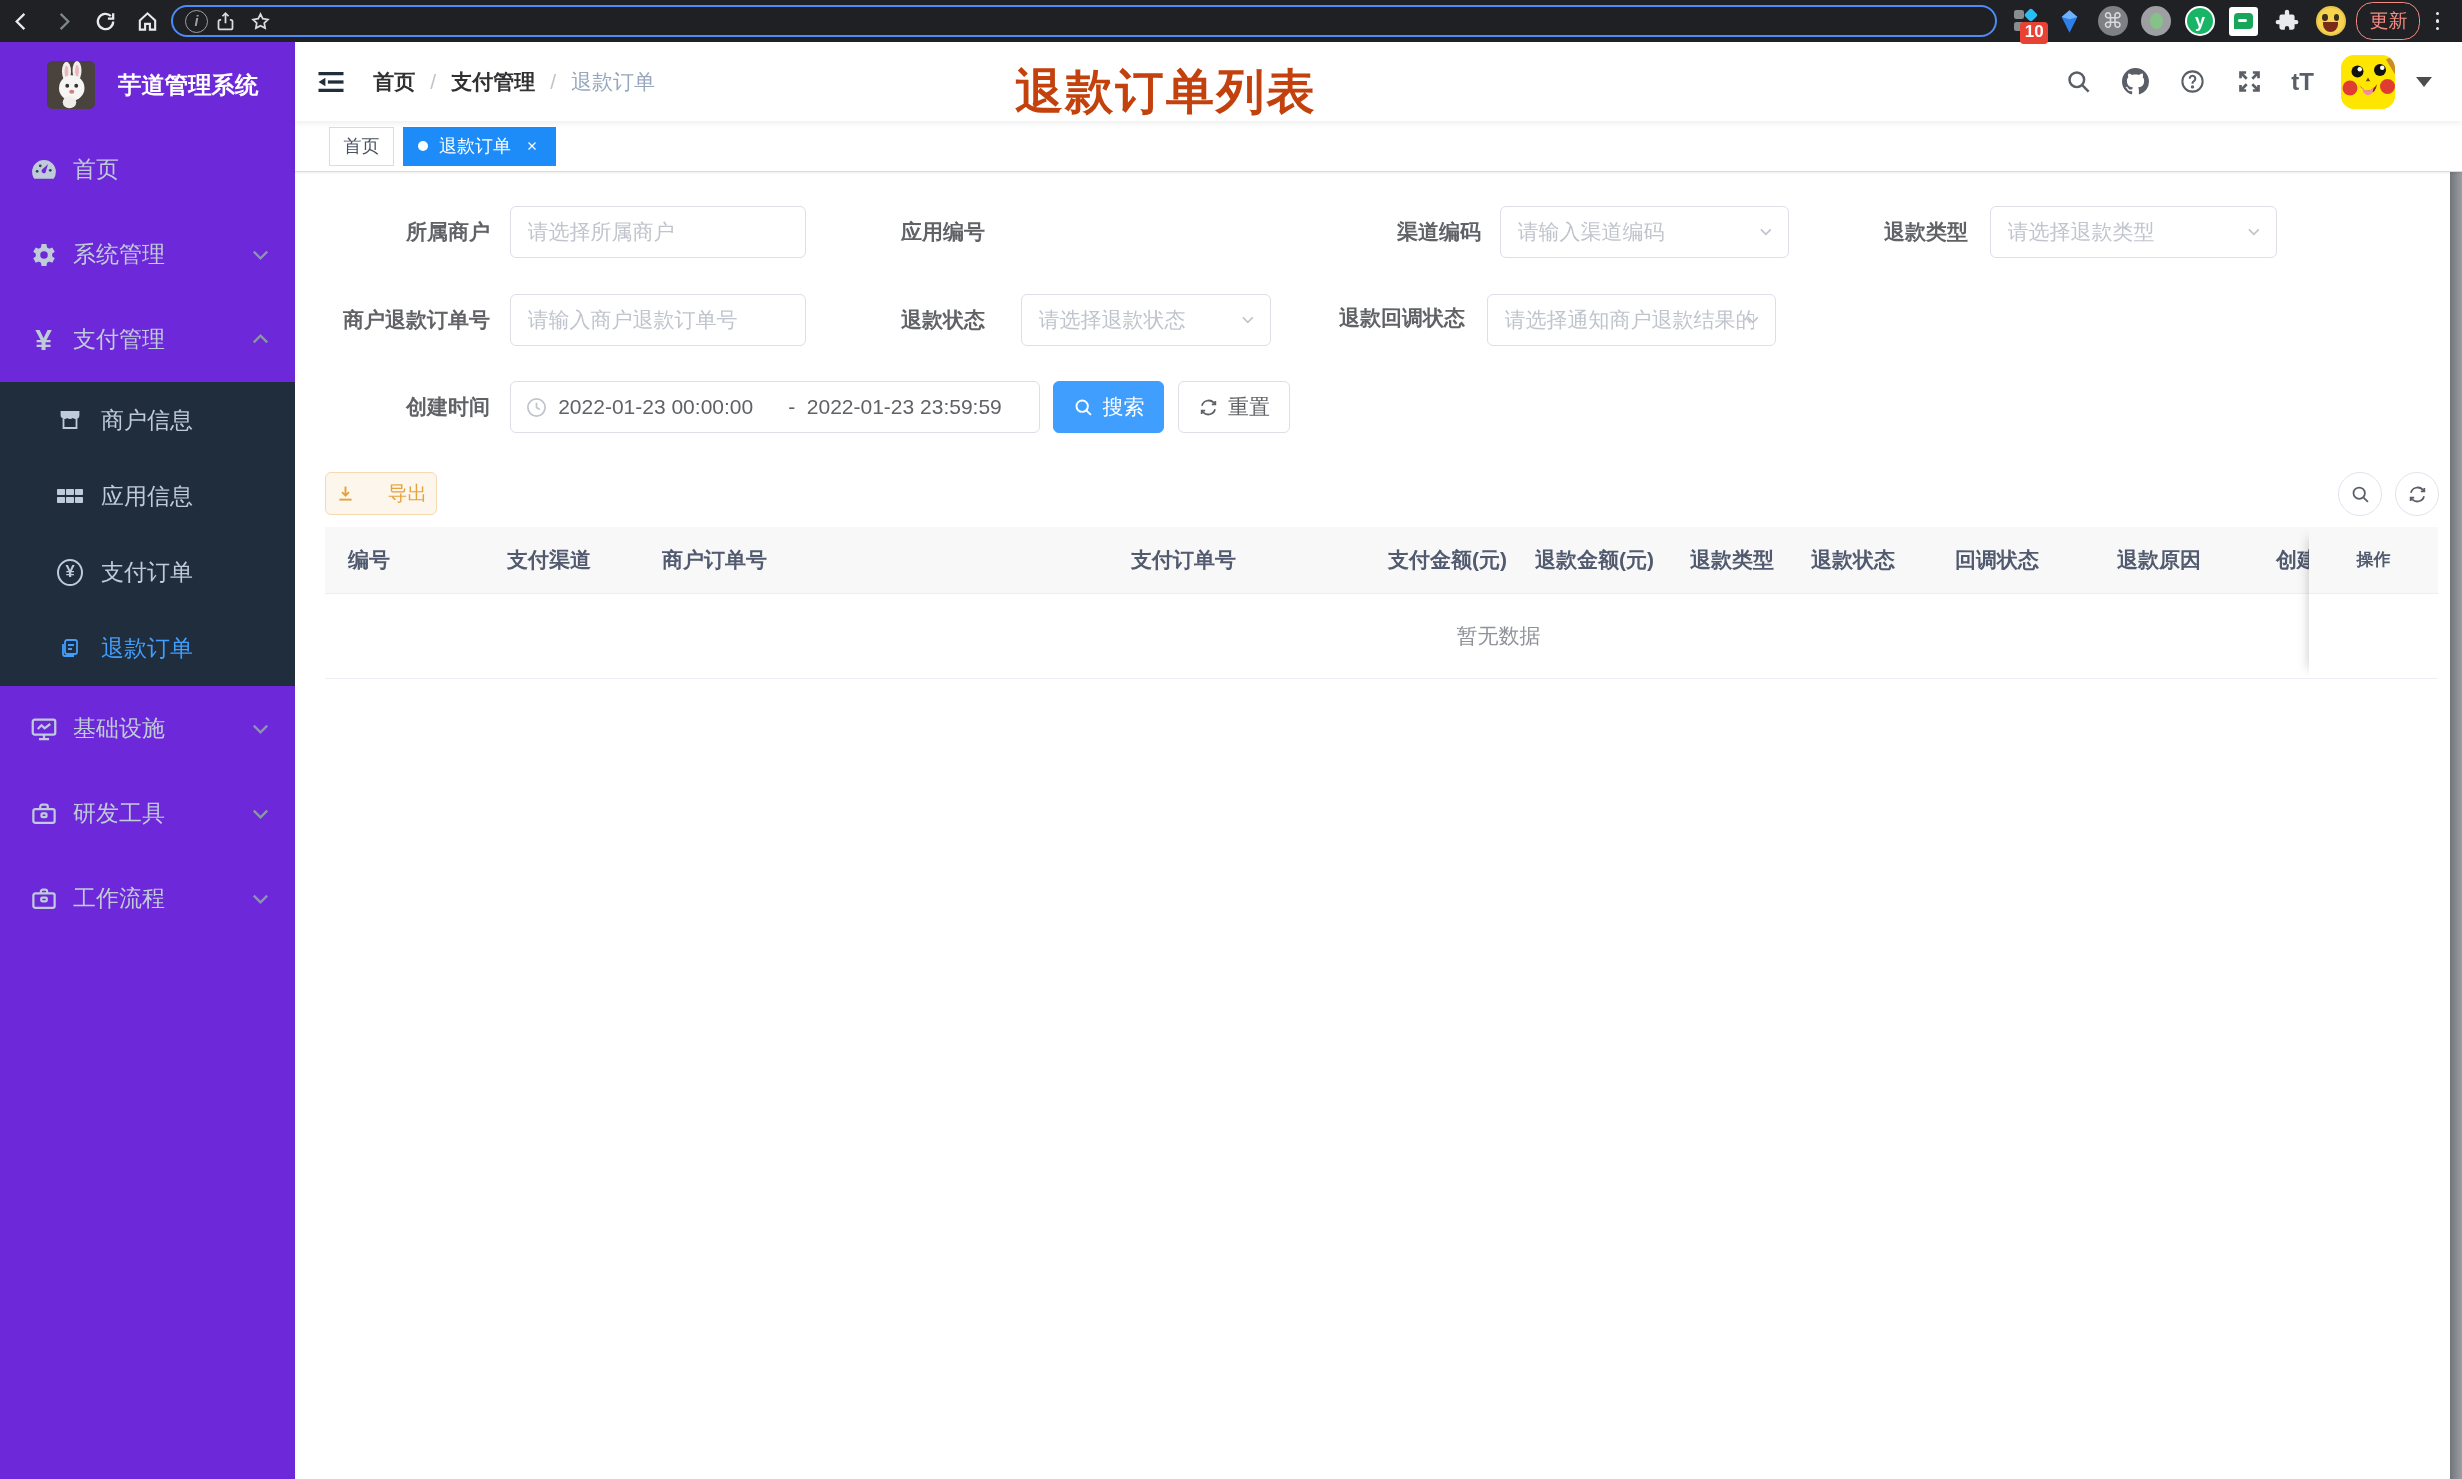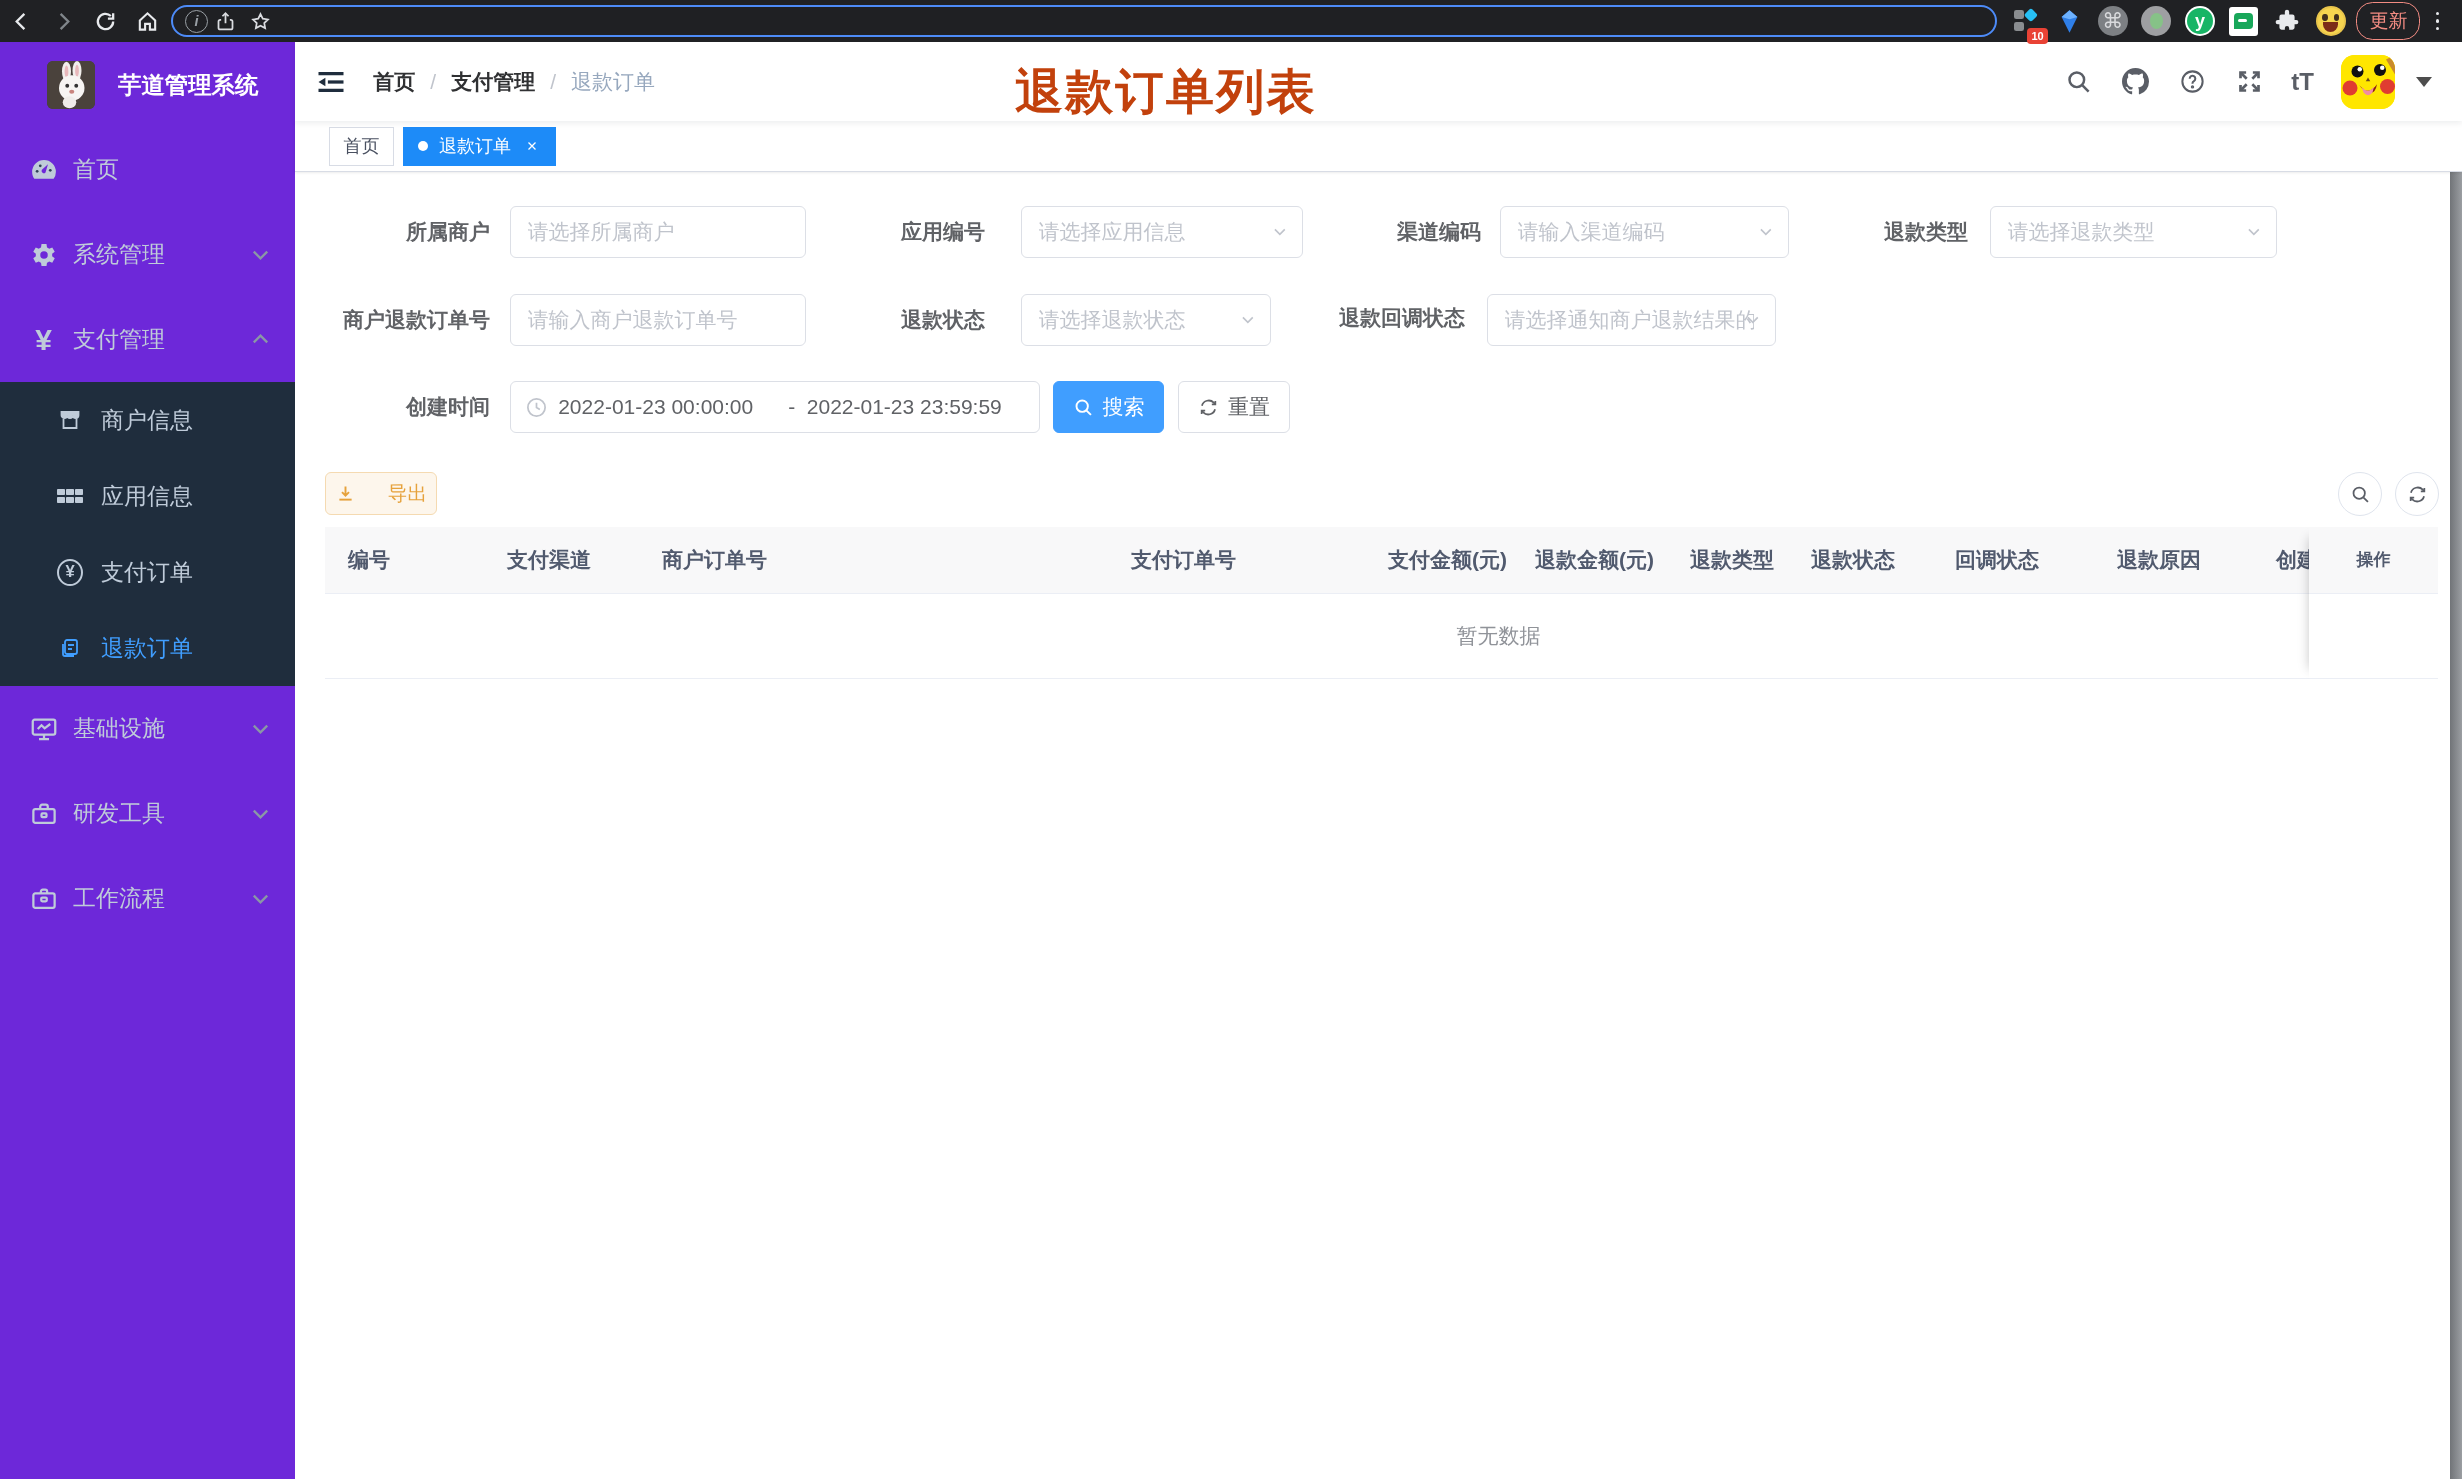--- a/index.html
+++ b/index.html
@@ -21,21 +21,21 @@
   .url-path{color:#9aa0a6;}
   .pill-ico{width:35px;height:35px;display:flex;align-items:center;justify-content:center;color:#dadce0;flex:0 0 auto;}
   .pill-ico svg{width:21px;height:21px;}
   .ext-row{display:flex;align-items:center;gap:7.6px;padding:0 10.6px 0 4.5px;flex:0 0 auto;}
   .ext{width:36px;height:36px;display:flex;align-items:center;justify-content:center;position:relative;cursor:pointer;}
   .ext-grid{position:relative;width:23px;height:23px;}
   .ext-grid i{position:absolute;width:9.8px;height:9.8px;border-radius:2.3px;background:#8a8d90;}
   .ext-grid i:nth-child(1){left:0;top:0;}
   .ext-grid i:nth-child(2){left:0;top:12px;}
   .ext-grid .dia{left:12px;top:0;background:#27c0f5;transform:rotate(45deg);}
-  .badge{position:absolute;right:-4.5px;bottom:-4.5px;background:#e94235;color:#fff;font-size:11px;
+  .badge{position:absolute;right:-4.5px;bottom:-4.5px;background:#e94235;color:#fff;font-size:17px;
     padding:1.5px 4.5px;border-radius:3.8px;font-weight:700;line-height:1.1;}
   .circle-ext{width:30px;height:30px;border-radius:50%;display:flex;align-items:center;justify-content:center;}
   .cmd{background:#7d8084;color:#d9dadd;font-size:21px;}
   .dot-ext{background:#9e9fa2;}
   .dot-ext i{width:13.6px;height:16.6px;border-radius:50%;background:#86c287;display:block;}
   .y-ext{background:#fff;}
   .y-ext i{width:26px;height:26px;border-radius:50%;background:#18b566;color:#fff;font-size:18px;font-weight:700;
     display:flex;align-items:center;justify-content:center;font-style:normal;}
   .chat-ext{background:#fff;border-radius:3px;width:29px;height:29px;display:flex;align-items:center;justify-content:center;}
   .chat-ext i{width:19.7px;height:16.6px;background:#18a75a;border-radius:3.8px 3.8px 3.8px 0;position:relative;display:block;}
@@ -473,26 +473,20 @@
             </svg>
         </span>
       </div>
     </div>
 
     <div class="content">
 
       <div class="f-label" style="left:30px;top:34px;width:165px;">所属商户</div>
       <input class="f-input" style="left: 215px; top: 34px; width: 296px;" placeholder="请选择所属商户">
       <div class="f-label" style="left:539px;top:34px;width:151px;">应用编号</div>
-      <div class="f-select" style="left:726px;top:34px;width:282px;">
-        <span class="ph">请选择应用信息</span>
-        <svg class="sarr" viewBox="0 0 24 24" fill="none" stroke="currentColor" stroke-width="2">
-            <path d="M6 9l6 6 6-6"></path>
-          </svg>
-      </div>
       <div class="f-label" style="left:1035px;top:34px;width:151px;">渠道编码</div>
       <div class="f-select" style="left:1205px;top:34px;width:289px;">
         <span class="ph">请输入渠道编码</span>
         <svg class="sarr" viewBox="0 0 24 24" fill="none" stroke="currentColor" stroke-width="2">
             <path d="M6 9l6 6 6-6"></path>
           </svg>
       </div>
       <div class="f-label" style="left:1522px;top:34px;width:151px;">退款类型</div>
       <div class="f-select" style="left:1695px;top:34px;width:287px;">
         <span class="ph">请选择退款类型</span>

